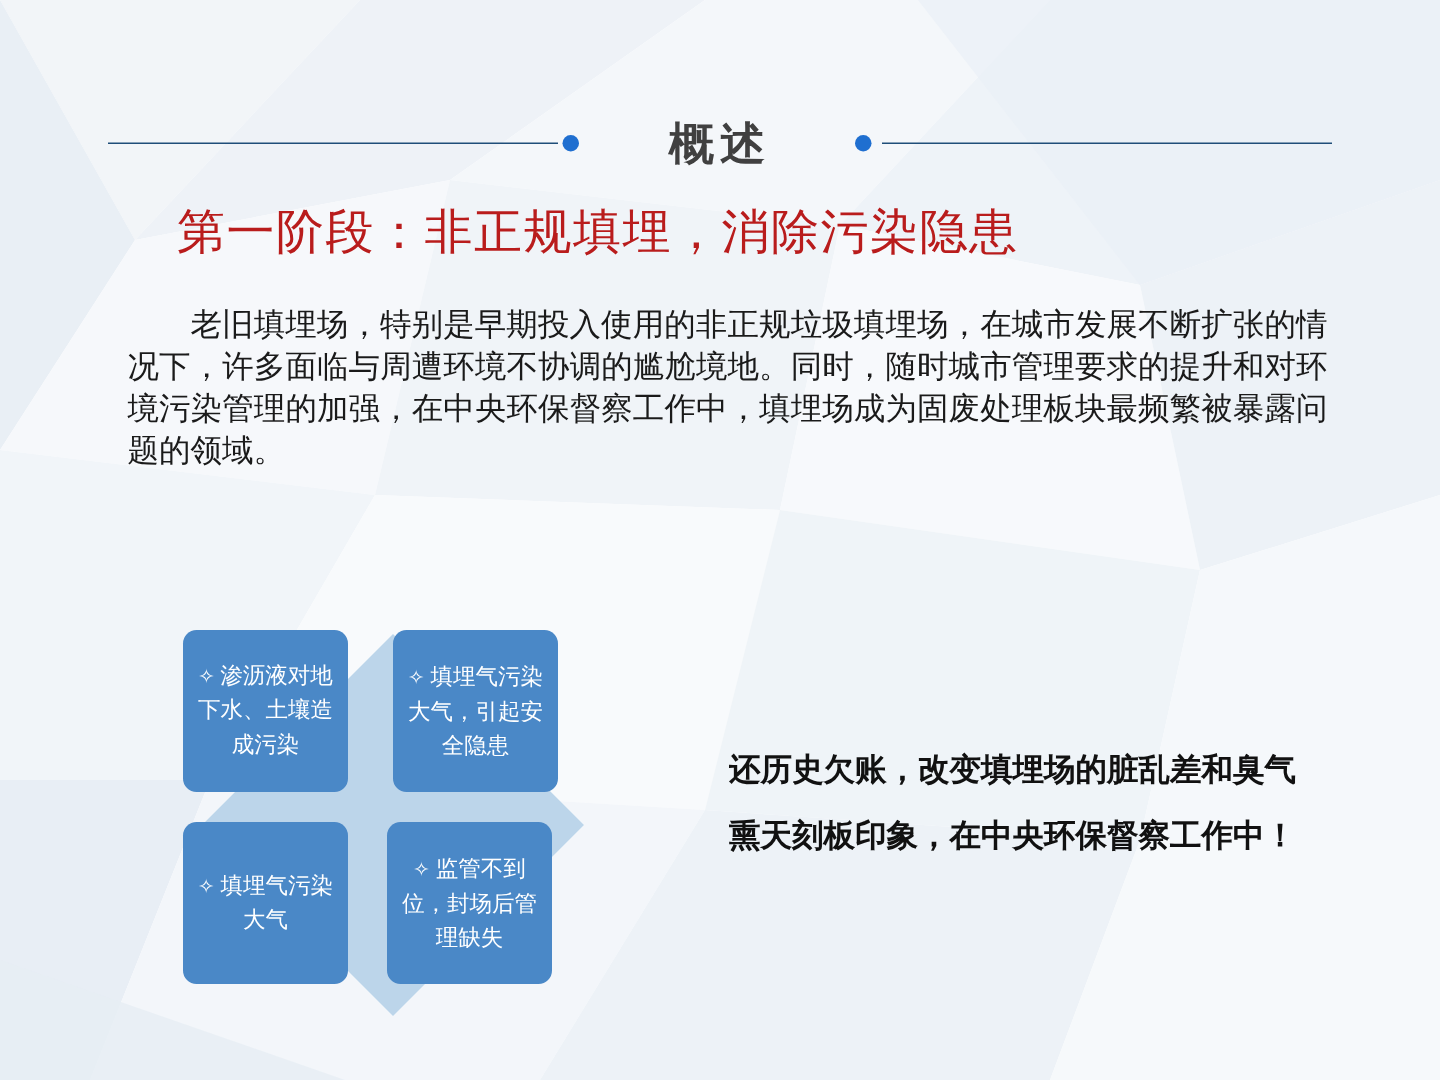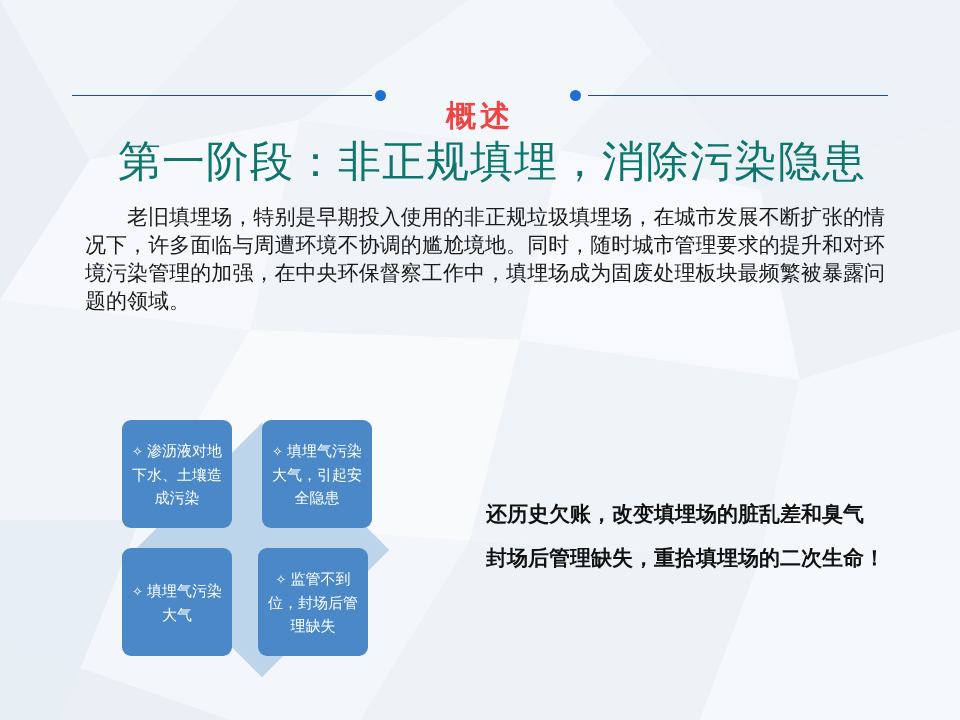--- a/index.html
+++ b/index.html
@@ -58,32 +58,31 @@
   .header-dot.left  { left: 375px; }
   .header-dot.right { left: 570px; }
   .header-title {
     position: absolute;
     left: 0;
     top: 14px;
     width: 960px;
     text-align: center;
     font-size: 30px;
     font-weight: bold;
-    color: #ef4444;
+    color: #404040;
     letter-spacing: 4px;
-    margin-top: 20px;
   }
 
   
   .section-heading {
     position: absolute;
     left: 118px;
     top: 133px;
-    font-size: 43px;
-    color: #0f766e;
+    font-size: 32px;
+    color: #b91c1c;
     letter-spacing: 1px;
   }
 
   
   .body-paragraph {
     position: absolute;
     left: 85px;
     top: 203px;
     width: 800px;
     font-size: 21px;
@@ -124,21 +123,21 @@
     align-items: center;
     justify-content: center;
     padding: 2px 6px;
     box-sizing: border-box;
   }
   .box-text { display: block; }
   .box .diamond-bullet {
     color: #ffffff;
     font-size: 13px;
   }
-  .box.b1 { left: 0px;   top: 20px; }
+  .box.b1 { left: 0px;   top: 20px; font-family: Liberation Serif, serif; }
   .box.b2 { left: 140px; top: 20px; }
   .box.b3 { left: 0px;   top: 148px; }
   .box.b4 { left: 136px; top: 148px; }
 
   
   .closing {
     position: absolute;
     left: 438px;
     top: 492px;
     width: 470px;
@@ -204,16 +203,16 @@
       <span class="box-text"><span class="diamond-bullet">✧</span> <span>填埋气污染大气</span></span>
     </div>
 
     <div class="box b4">
       <span class="box-text"><span class="diamond-bullet">✧</span> <span>监管不到位，封场后管理缺失</span></span>
     </div>
   </div>
 
   <div class="closing">
     <div>还历史欠账，改变填埋场的脏乱差和臭气</div>
-    <div>封场后管理缺失，重拾填埋场的二次生命！</div>
+    <div>熏天刻板印象，在中央环保督察工作中！</div>
   </div>
 
 </div>
 
 </body></html>

